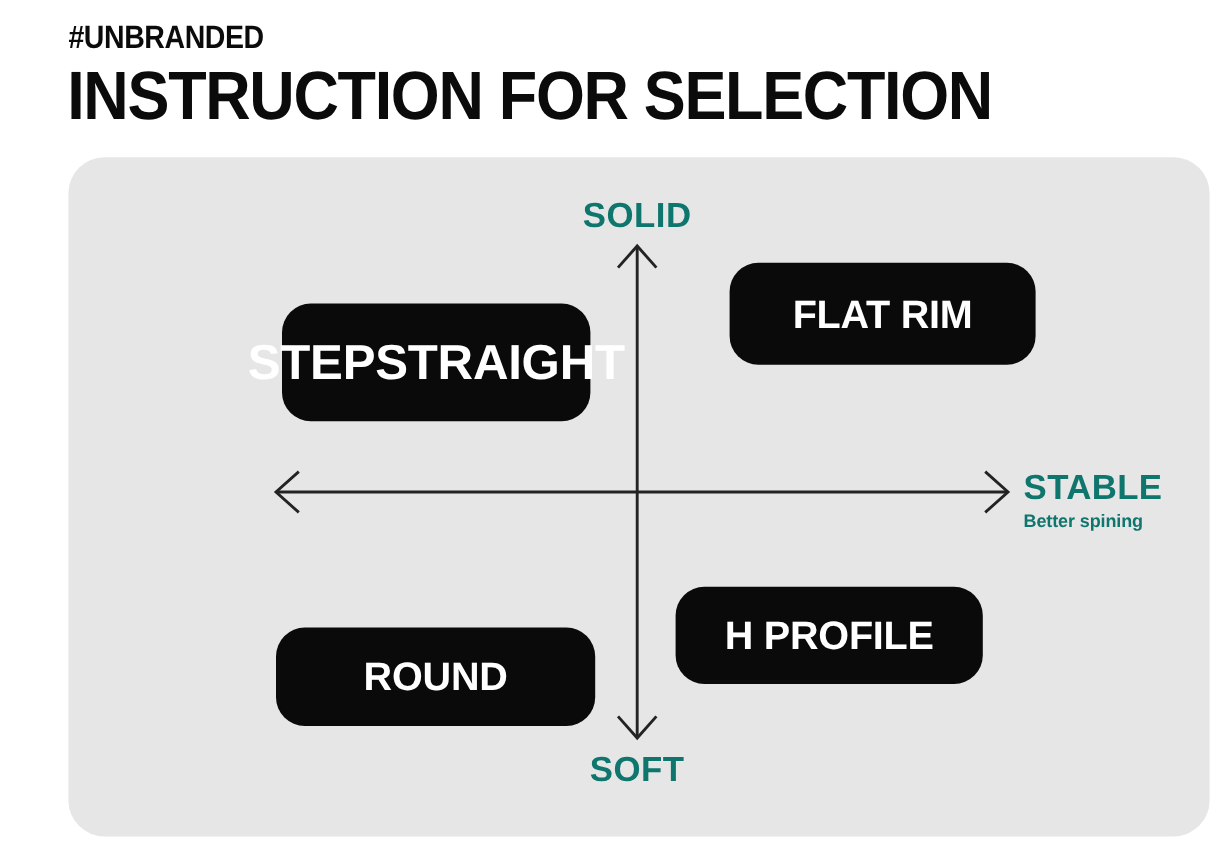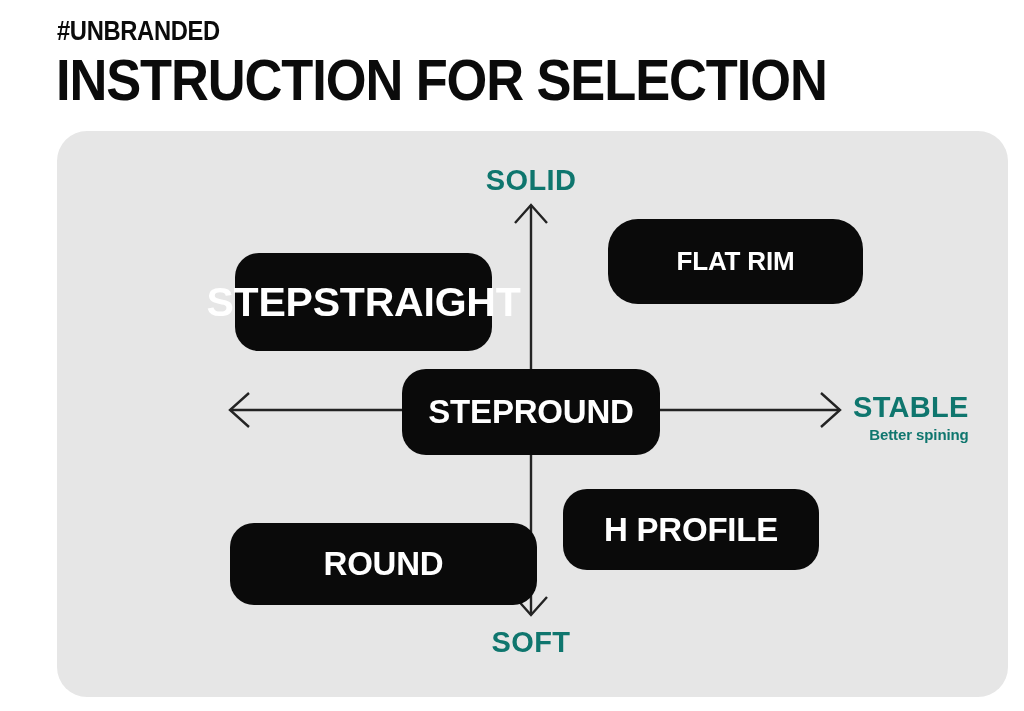--- a/index.html
+++ b/index.html
@@ -93,21 +93,21 @@
   }
   .cap-left {
     left: 199px;
     top: 392px;
     transform: translateX(-100%);
     text-align: right;
   }
   .cap-right {
     left: 833px;
     top: 392px;
-    text-align: right;
+    text-align: left;
   }
   .cap-main {
     display: block;
     font-size: 29px;
     font-weight: 700;
     letter-spacing: 0.3px;
     line-height: 1.05;
   }
   .cap-sub {
     display: block;
@@ -134,37 +134,36 @@
   .pill span { display: block; }
 
   .pill-stepstraight {
     left: 215px; top: 253px;
     width: 257px; height: 98px;
     font-size: 41px;
   }
   .pill-flatrim {
     left: 588px; top: 219px;
     width: 255px; height: 85px;
-    font-size: 26px;
-    border-radius: 30px;
+    font-size: 33px;
   }
   .pill-stepround {
     left: 382px; top: 369px;
     width: 258px; height: 86px;
     font-size: 33px;
     z-index: 4;
   }
   .pill-hprofile {
     left: 543px; top: 489px;
     width: 256px; height: 81px;
     font-size: 33px;
   }
   .pill-round {
     left: 210px; top: 523px;
-    width: 307px; height: 82px;
+    width: 266px; height: 82px;
     font-size: 33px;
   }
 </style>
 </head>
 <body>
 
 <div id="slide">
 
   <div class="eyebrow">#UNBRANDED</div>
   <div class="headline">INSTRUCTION FOR SELECTION</div>
@@ -196,23 +195,20 @@
   </div>
 
   <div class="pill pill-stepstraight">
     <span>STEPSTRAIGHT</span>
   </div>
 
   <div class="pill pill-flatrim">
     <span>FLAT RIM</span>
   </div>
 
-  <div class="pill pill-stepround">
-    <span>STEPROUND</span>
-  </div>
 
   <div class="pill pill-hprofile">
     <span>H PROFILE</span>
   </div>
 
   <div class="pill pill-round">
     <span>ROUND</span>
   </div>
 
 </div>

